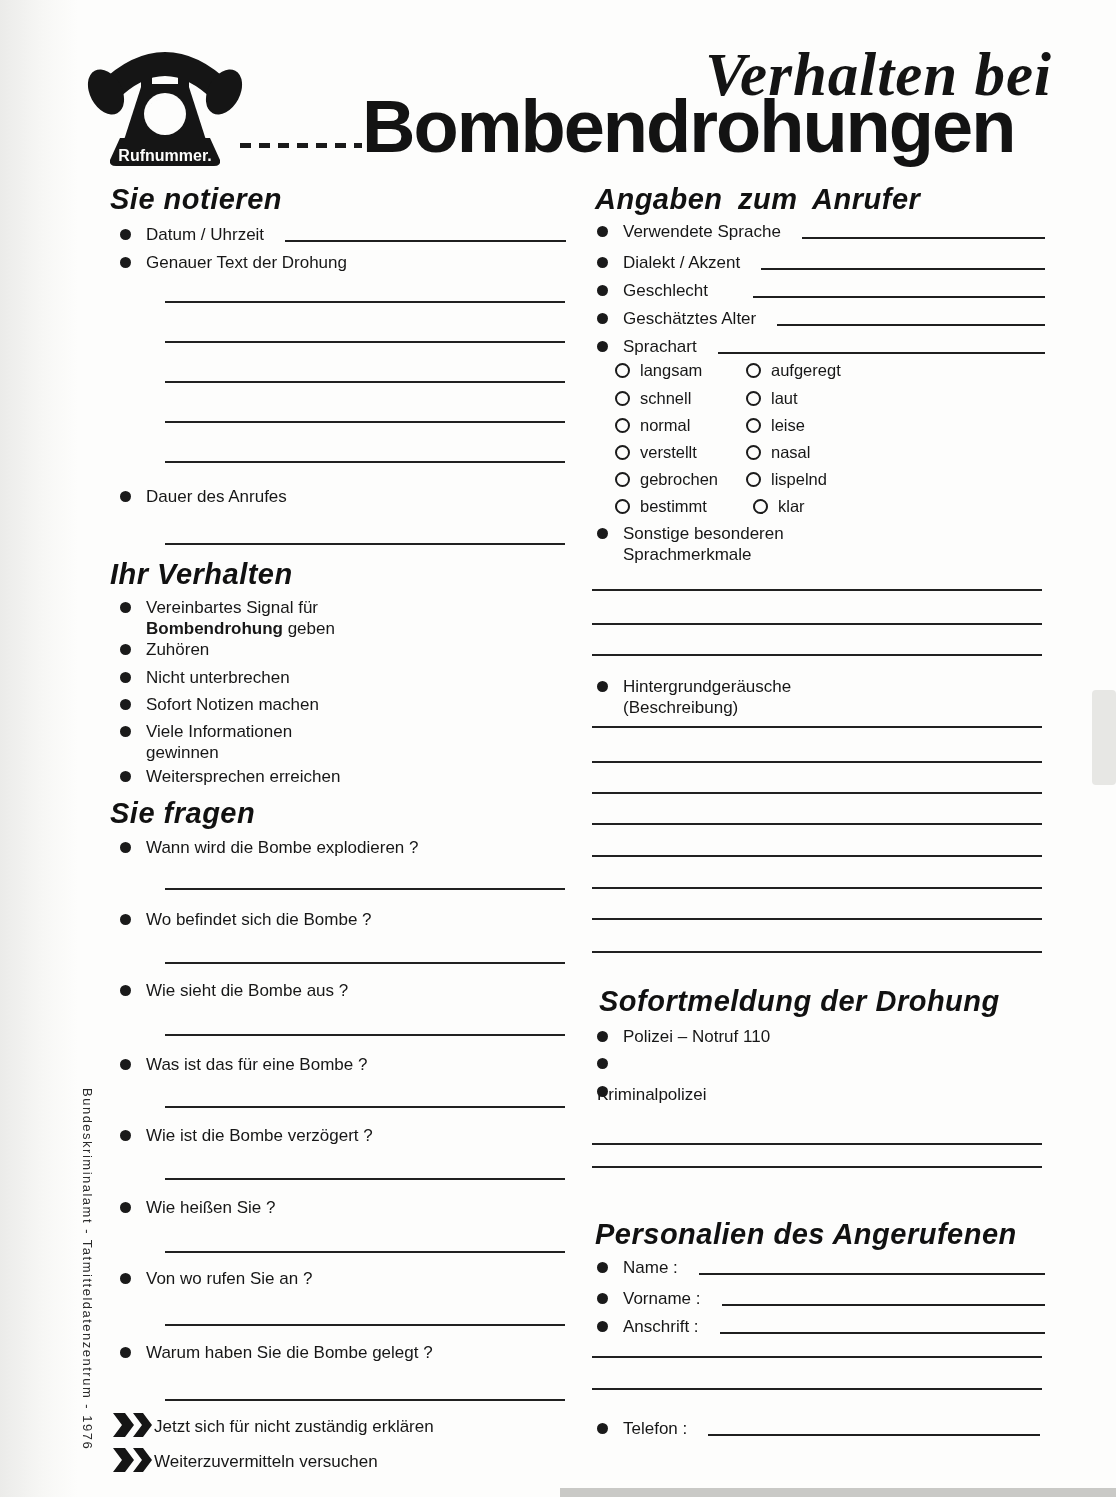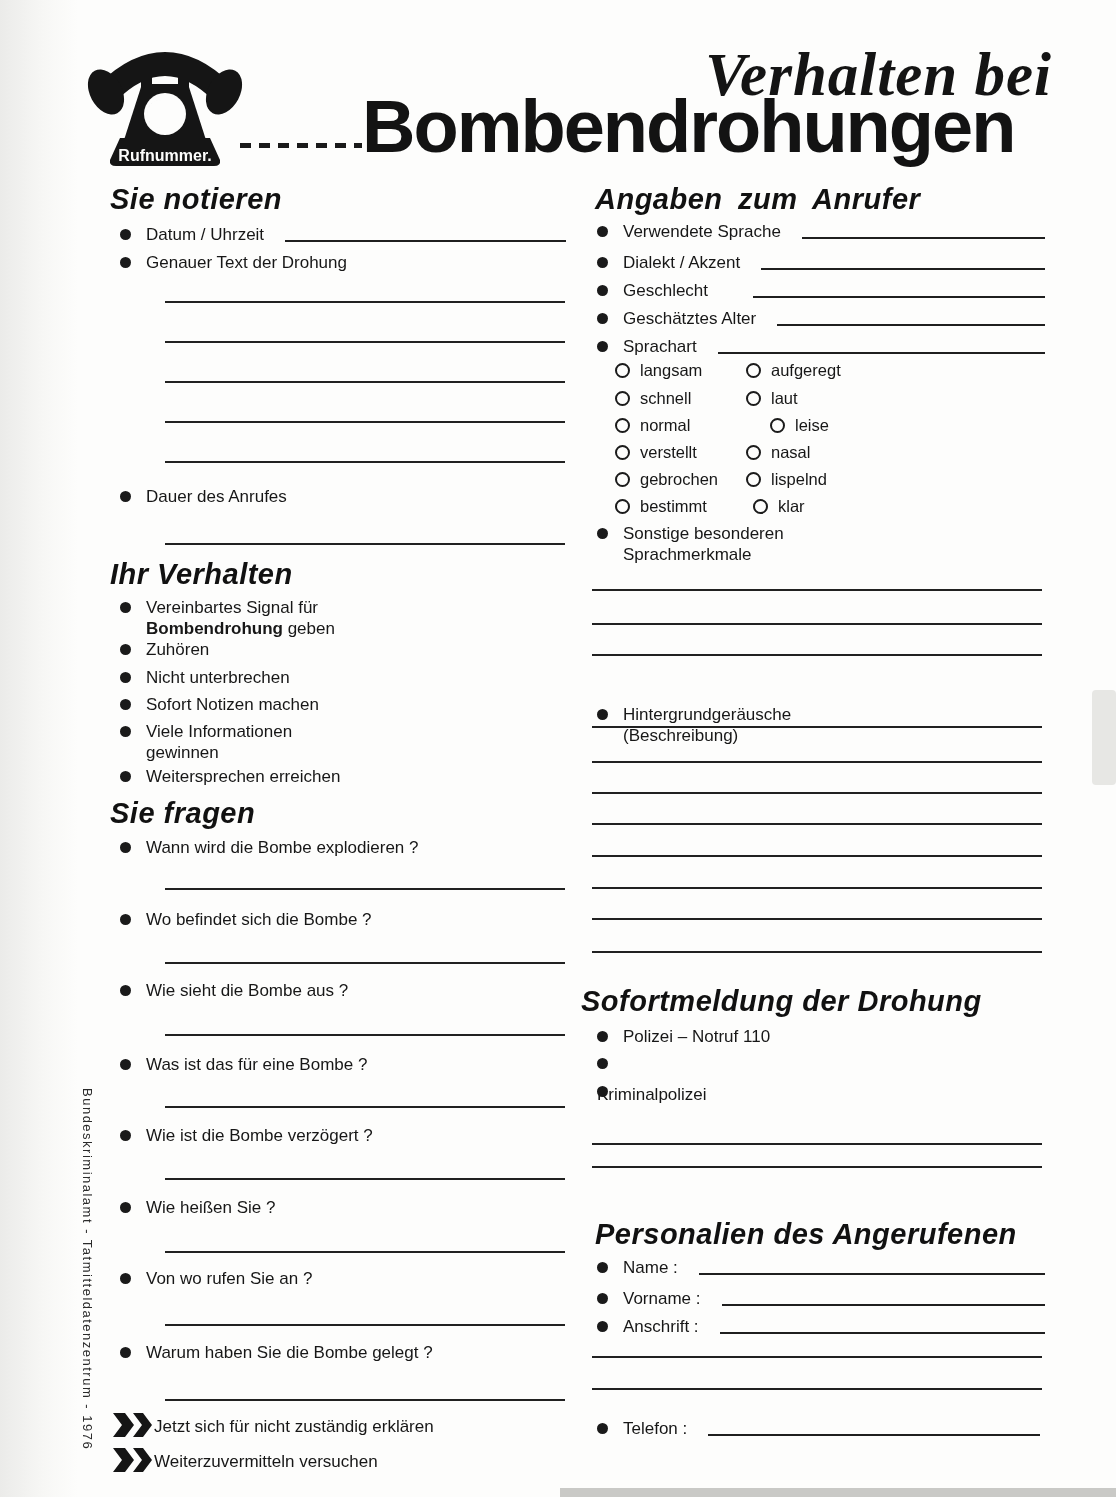--- a/index.html
+++ b/index.html
@@ -250,21 +250,21 @@
   <div class="radio-row" style="left:615px;top:389px;">
     <span class="radio-cell">
         <span class="ro"></span>
         <span>schnell</span>
       </span>
     <span class="radio-cell r2">
         <span class="ro"></span>
         <span>laut</span>
       </span>
   </div>
-  <div class="radio-row" style="left:615px;top:416px;gap:24px;">
+  <div class="radio-row" style="left:615px;top:416px;">
     <span class="radio-cell">
         <span class="ro"></span>
         <span>normal</span>
       </span>
     <span class="radio-cell r2">
         <span class="ro"></span>
         <span>leise</span>
       </span>
   </div>
   <div class="radio-row" style="left:615px;top:443px;">
@@ -300,35 +300,35 @@
 
   <div class="row" style="left:597px;top:523px;width:448px;">
     <span class="b"></span>
     <span class="txt"><span>Sonstige besonderen</span><br>
       <span>Sprachmerkmale</span></span>
   </div>
   <div class="ln" style="left:592px;top:589px;width:450px;"></div>
   <div class="ln" style="left:592px;top:623px;width:450px;"></div>
   <div class="ln" style="left:592px;top:654px;width:450px;"></div>
 
-  <div class="row" style="left:597px;top:676px;width:448px;margin-top:28px;">
+  <div class="row" style="left:597px;top:676px;width:448px;">
     <span class="b"></span>
     <span class="txt"><span>Hintergrundgeräusche</span><br>
       <span>(Beschreibung)</span></span>
   </div>
   <div class="ln" style="left:592px;top:726px;width:450px;"></div>
   <div class="ln" style="left:592px;top:761px;width:450px;"></div>
   <div class="ln" style="left:592px;top:792px;width:450px;"></div>
   <div class="ln" style="left:592px;top:823px;width:450px;"></div>
   <div class="ln" style="left:592px;top:855px;width:450px;"></div>
   <div class="ln" style="left:592px;top:887px;width:450px;"></div>
   <div class="ln" style="left:592px;top:918px;width:450px;"></div>
   <div class="ln" style="left:592px;top:951px;width:450px;"></div>
 
-  <div class="h1" style="left:581px;top:985px;">Sofortmeldung der Drohung</div>
+  <div class="h1" style="left:599px;top:985px;">Sofortmeldung der Drohung</div>
 
   <div class="row" style="left:597px;top:1026px;width:448px;">
     <span class="b"></span>
     <span class="txt">Polizei – Notruf  110</span>
   </div>
   <div class="row" style="left:597px;top:1053px;width:448px;flex-direction:column;">
     <span class="b"></span>
     <span class="txt">Kriminalpolizei</span>
     <span class="fl" style="margin-left:18px;"></span>
   </div>

